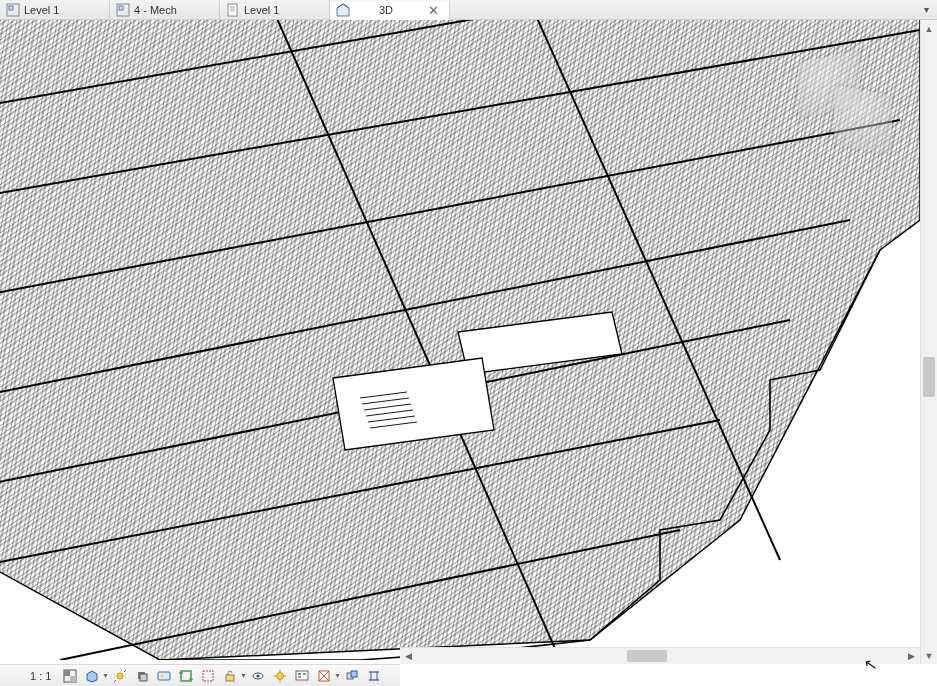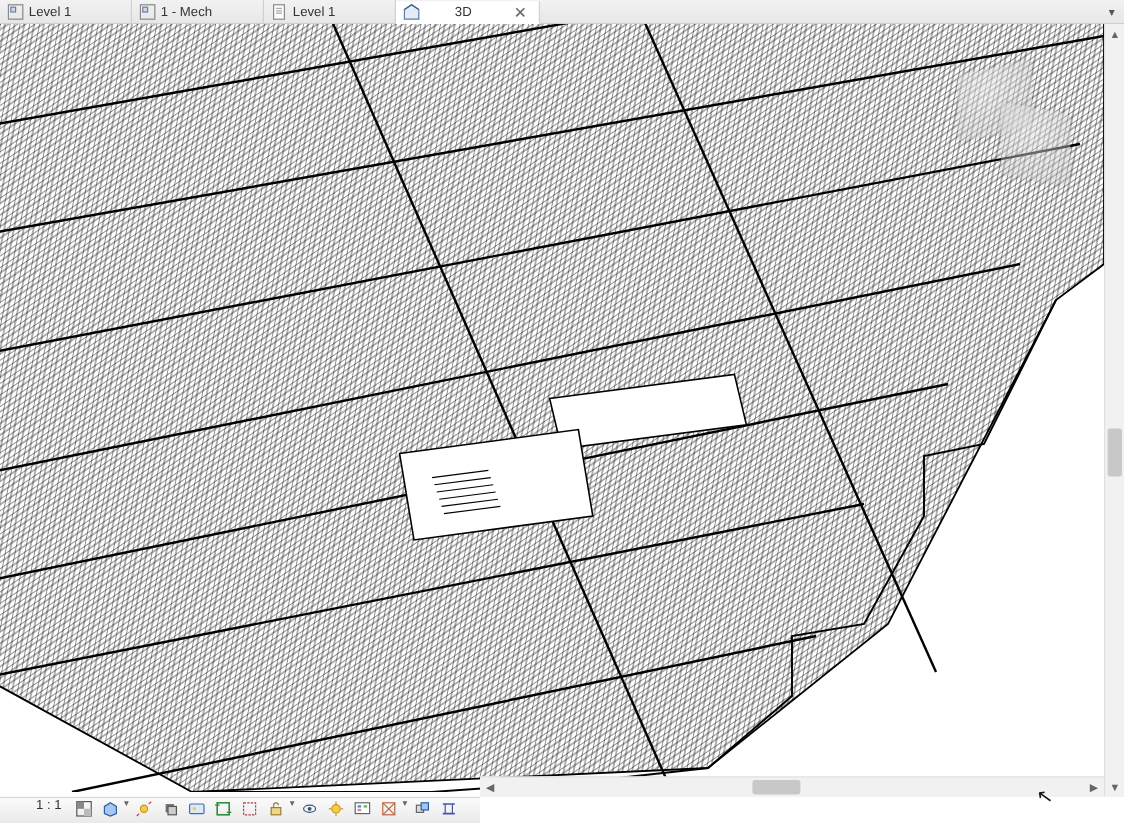--- a/index.html
+++ b/index.html
@@ -143,20 +143,21 @@
   
   .view-bar {
     position: absolute;
     bottom: 0;
     left: 0;
     height: 22px;
     width: 400px;
     background: linear-gradient(to bottom, #fafafa, #eaeaea);
     border-top: 1px solid #d8d8d8;
     display: flex;
+    align-items: center;
     padding: 0 4px;
     gap: 4px;
     font-size: 11px;
     color: #333;
   }
   .view-bar .scale { padding: 0 6px 0 26px; cursor: pointer; }
   .view-bar .toolbtn {
     width: 18px; height: 18px;
     display: flex; align-items: center; justify-content: center;
     cursor: pointer;
@@ -187,21 +188,21 @@
     </span>
     <span>Level 1</span>
   </div>
   <div class="tab">
     <span class="icon-slot">
       <svg width="14" height="14">
           <rect x="1" y="1" width="12" height="12" fill="none" stroke="#888"></rect>
           <rect x="3" y="3" width="4" height="4" fill="#cfd8e6" stroke="#6a7fa3"></rect>
         </svg>
     </span>
-    <span>1 - Mech</span>
+    <span>4 - Mech</span>
   </div>
   <div class="tab">
     <span class="icon-slot">
       <svg width="14" height="14">
           <rect x="2" y="1" width="9" height="12" fill="#fff" stroke="#888"></rect>
           <line x1="4" y1="4" x2="9" y2="4" stroke="#aaa"></line>
           <line x1="4" y1="6" x2="9" y2="6" stroke="#aaa"></line>
           <line x1="4" y1="8" x2="9" y2="8" stroke="#aaa"></line>
         </svg>
     </span>

